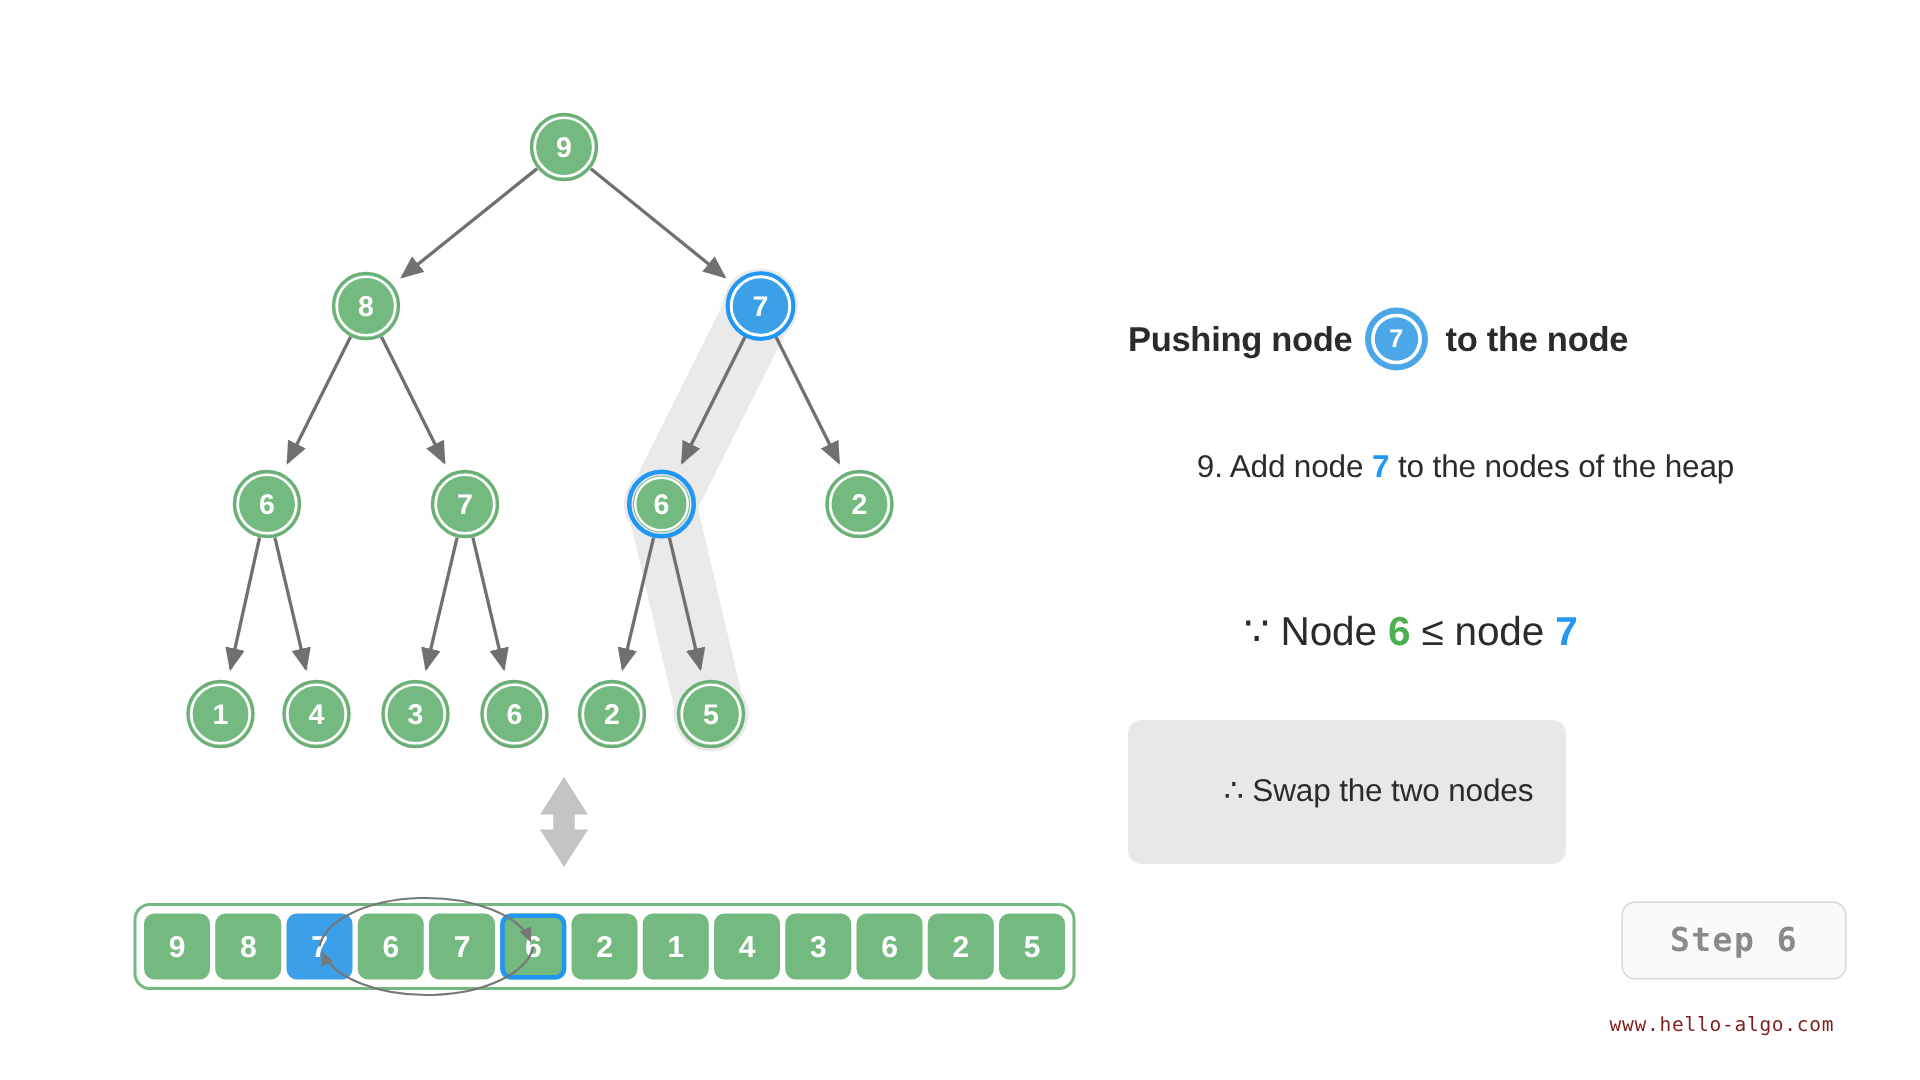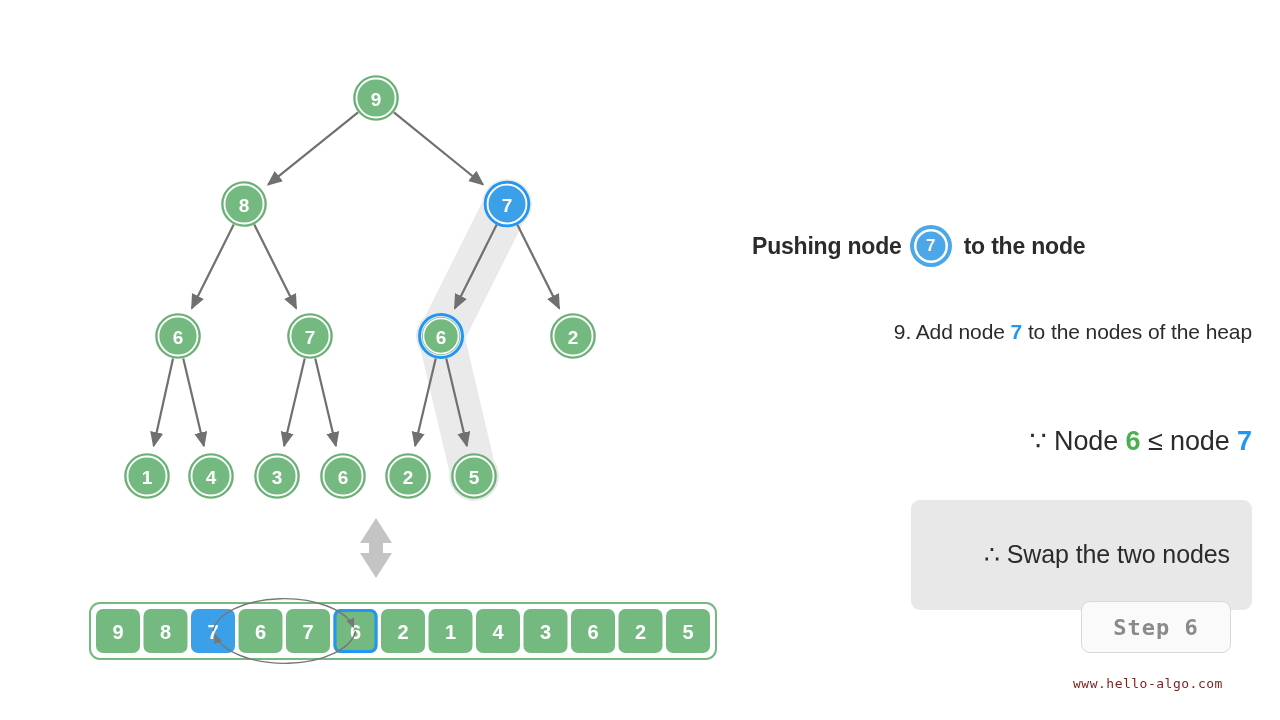--- a/index.html
+++ b/index.html
@@ -18,23 +18,22 @@
   #stage {
     position: absolute;
     left: 0; top: 0;
     width: 1280px;
     height: 720px;
   }
   
   .panel {
     position: absolute;
     left: 752px;
-    top: 224px;
+    top: 204px;
     width: 500px;
-    text-align: right;
   }
   .panel-title {
     font-size: 23px;
     font-weight: bold;
     color: #2b2b2b;
     letter-spacing: -0.2px;
     display: flex;
     align-items: center;
     white-space: pre;
     height: 44px;
@@ -70,21 +69,21 @@
     margin-left: 18px;
     margin-bottom: 12px;
     white-space: pre;
     letter-spacing: -0.1px;
   }
   .concl-box {
     display: inline-block;
     background: #e8e8e8;
     border-radius: 9px;
     padding: 11px 22px 12px 18px;
-    font-size: 25px;
+    font-size: 21px;
     color: #2b2b2b;
     margin-left: 0px;
     white-space: pre;
     letter-spacing: -0.1px;
   }
   .num-blue { color: #2196F3; font-weight: bold; }
   .num-green { color: #4CAF50; font-weight: bold; }
 
   
   .step-badge {

